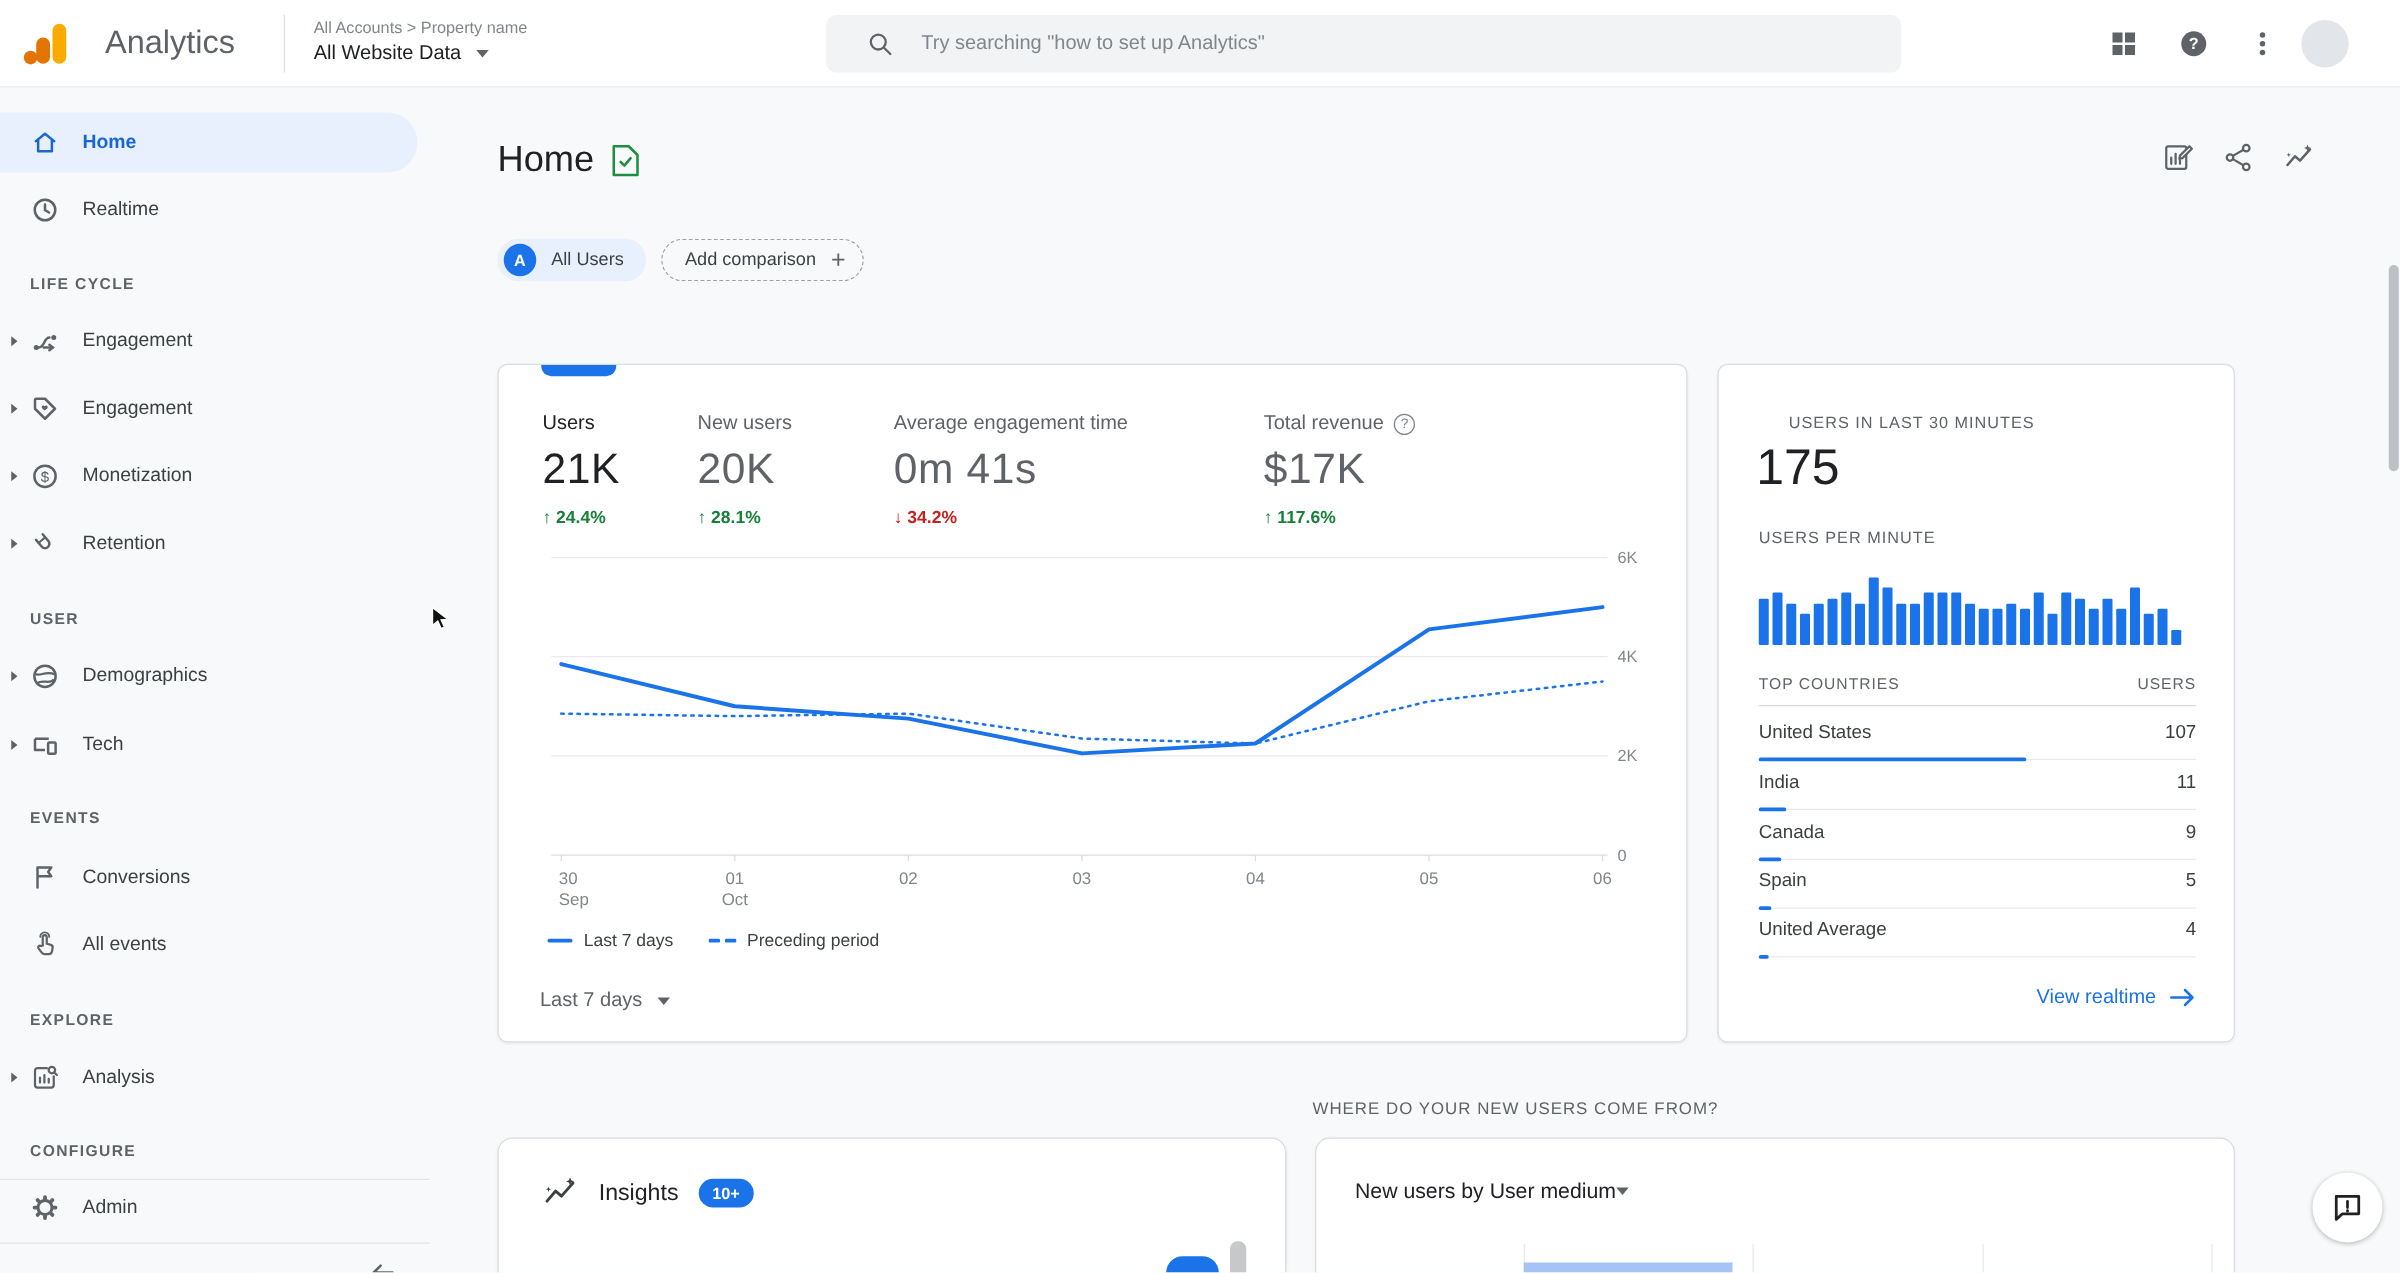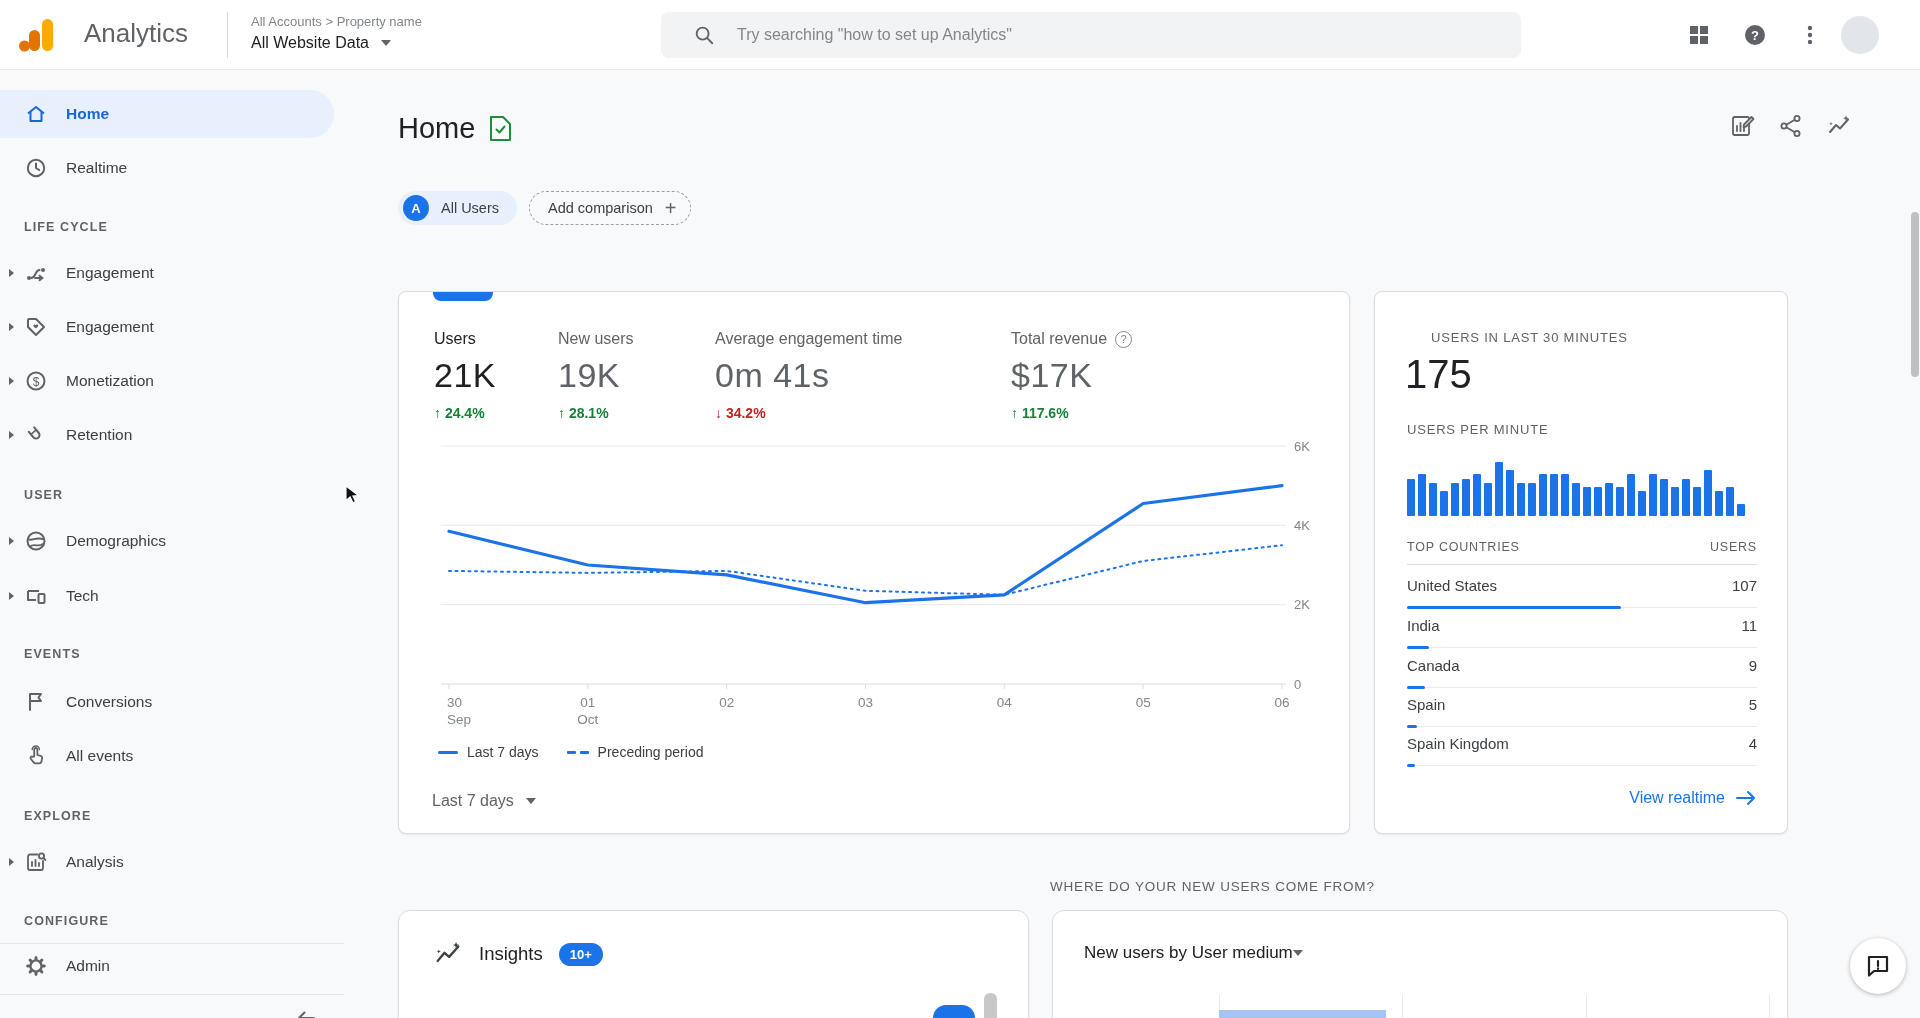--- a/index.html
+++ b/index.html
@@ -383,21 +383,21 @@
     <div class="metric selected" style="left:35px">
       <div class="m-label">Users</div>
       <div class="m-value">21K</div>
       <div class="m-delta positive">
         <span>↑</span>
         <span>24.4%</span>
       </div>
     </div>
     <div class="metric" style="left:159px">
       <div class="m-label">New users</div>
-      <div class="m-value">19K</div>
+      <div class="m-value">20K</div>
       <div class="m-delta positive">
         <span>↑</span>
         <span>28.1%</span>
       </div>
     </div>
     <div class="metric" style="left:316px">
       <div class="m-label">Average engagement time</div>
       <div class="m-value">0m 41s</div>
       <div class="m-delta negative">
         <span>↓</span>
@@ -531,21 +531,21 @@
         </span>
     </div>
     <div class="country-row" style="top:395px">
       <span class="c-name">Spain</span>
       <span class="c-users">5</span>
       <span class="country-track">
           <span class="country-fill" style="width: 2.9%;"></span>
         </span>
     </div>
     <div class="country-row" style="top:434px">
-      <span class="c-name">Spain Kingdom</span>
+      <span class="c-name">United Average</span>
       <span class="c-users">4</span>
       <span class="country-track">
           <span class="country-fill" style="width: 2.3%;"></span>
         </span>
     </div>
 
     <div class="view-realtime">
       <span>View realtime</span>
       <svg width="22" height="18" viewBox="0 0 22 18" fill="none" stroke="#1a73e8" stroke-width="2" stroke-linecap="round" stroke-linejoin="round">
         <path d="M2 9 H19 M13 3 l6 6 -6 6"></path>

